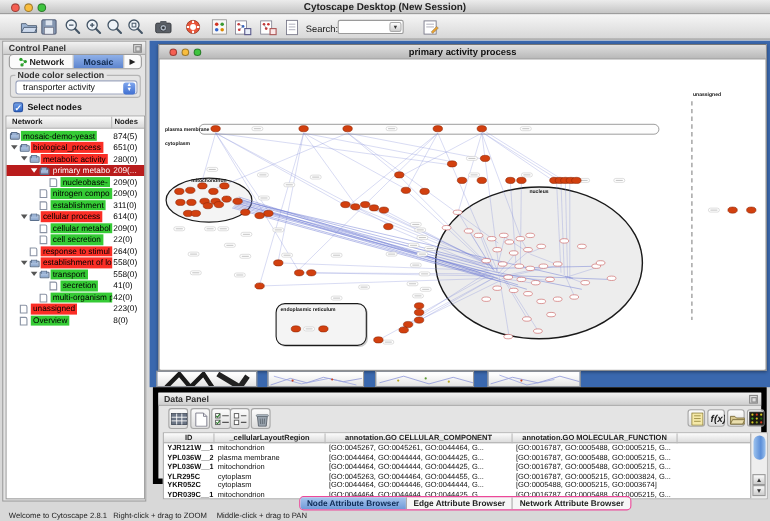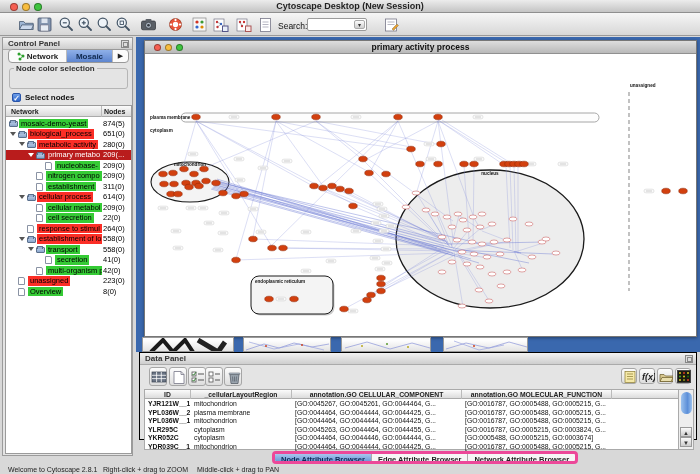--- a/index.html
+++ b/index.html
@@ -50,37 +50,37 @@
 .trow.sel .tlabel{color:#fff;background:none}
 .tcount{position:absolute;left:97px;top:0.5px;font-size:7.5px;color:#000;line-height:9.5px;white-space:nowrap}
 .trow.sel .tcount{color:#fff}
 #desktop{left:136px;top:37px;width:564px;height:315px;background:#3a68ae}
 #net-window{position:absolute;left:8px;top:3px;width:553px;height:297px;background:#fff;border:1px solid #777;box-shadow:0 1px 3px rgba(0,0,0,.4)}
 #net-titlebar{position:absolute;left:0;top:0;width:100%;height:13px;background:linear-gradient(#dedede,#b9b9b9);border-bottom:1px solid #909090}
 #net-title{width:100%;text-align:center;font-size:8.5px;font-weight:bold;color:#111;line-height:13px}
 .tl2{position:absolute;top:3px;width:7px;height:7px;border-radius:50%;border:0.5px solid rgba(0,0,0,.35)}
 #net-canvas{position:absolute;left:1px;top:14px;width:549px;height:281px;background:#fff}
 .frag{position:absolute;top:300px;height:15px;background:linear-gradient(#fdfdfd 20%,#e3e3e3);border:1px solid #999;overflow:hidden}
-#data-panel{left:139px;top:352px;width:558px;height:88px;background:#e4e4e4;border:1px solid #000000}
+#data-panel{left:139px;top:352px;width:558px;height:88px;background:#e4e4e4;border:5px solid #000000}
 #dp-toolbar{position:absolute;left:0;top:12px;width:100%;height:24px}
 .dpb{position:absolute;top:2px;width:18px;height:19px;background:linear-gradient(#fcfcfc,#ddd);border:1px solid #a6a6a6;border-radius:3px}
 .dpb svg{position:absolute;left:0.5px;top:2px}
 .dpb2{position:absolute;top:3px;width:16px;height:16px;background:linear-gradient(#fcfcfc,#ddd);border:1px solid #a6a6a6;border-radius:3px}
 .dpb2 svg{position:absolute;left:0.5px;top:1px}
 #dp-table{position:absolute;left:4px;top:36px;width:550px;height:61px;background:#fff;border:1px solid #aaa}
 #dp-thead{position:absolute;left:0;top:0;width:533px;height:9px;background:linear-gradient(#fbfbfb,#dcdcdc);border-bottom:1px solid #aaa}
 .th{position:absolute;top:0;font-size:6.8px;font-weight:bold;color:#222;text-align:center;line-height:9px;border-right:1px solid #bbb;overflow:hidden;white-space:nowrap}
 #dp-rows{position:absolute;left:0;top:10px;width:533px}
 .drow{position:relative;width:100%;height:8.5px}
 .td{position:absolute;top:0;font-size:6.8px;color:#111;line-height:8.5px;white-space:nowrap;overflow:hidden}
 .td.id{font-weight:bold}
 #dp-scroll{position:absolute;right:0px;top:0px;width:15px;height:59px;background:#eee;border-left:1px solid #aaa}
 #dp-thumb{position:absolute;left:1.5px;top:2px;width:11px;height:22px;border-radius:6px;background:linear-gradient(90deg,#9cc2ee,#5b8ed8 60%,#9cc2ee)}
 .dp-arr{position:absolute;left:1px;width:12px;height:10px;background:linear-gradient(#fafafa,#ccc);border:1px solid #999;font-size:6px;text-align:center;line-height:10px;color:#333}
-#bottom-tabs{left:272px;top:451px;height:13px;display:flex;border:3px solid #ec4899;border-radius:4px;overflow:hidden;background:#f6f6f6}
+#bottom-tabs{left:272px;top:451px;height:13px;display:flex;border:1px solid #ec4899;border-radius:4px;overflow:hidden;background:#f6f6f6}
 .btab{font-size:7.5px;font-weight:bold;color:#222;line-height:11px;padding:0 6px;border-right:1px solid #aaa}
 .btab:last-child{border-right:none}
 .btab.sel{background:linear-gradient(#a8c6ee,#6f9ad8);color:#0d2a55}
 #statusbar{left:0;top:464px;width:700px;height:10px}
 .status{position:absolute;font-size:7px;color:#222;top:2px}
 text{font-family:"Liberation Sans",sans-serif}
 </style>
 </head>
 <body>
 
@@ -193,20 +193,21 @@
         </svg>
         <span>Network</span>
       </div>
     <div id="cp-tab-mosaic" class="cp-tab sel">
         <span>Mosaic</span>
       </div>
     <div id="cp-tab-arrow">▶</div>
   </div>
   <div id="groupbox" class="abs">
     <span id="groupbox-title">Node color selection</span>
+    <div id="combo"><span>transporter activity</span><span class="step">▲<br>▼</span></div>
   </div>
   <div id="checkbox-row" class="abs">
     <span id="checkbox">✓</span>
     <span id="checkbox-label">Select nodes</span>
   </div>
   <div id="tree-panel" class="abs">
     <div id="tree-head">
       <span class="c1">Network</span>
       <span class="div"></span>
       <span class="c2">Nodes</span>

